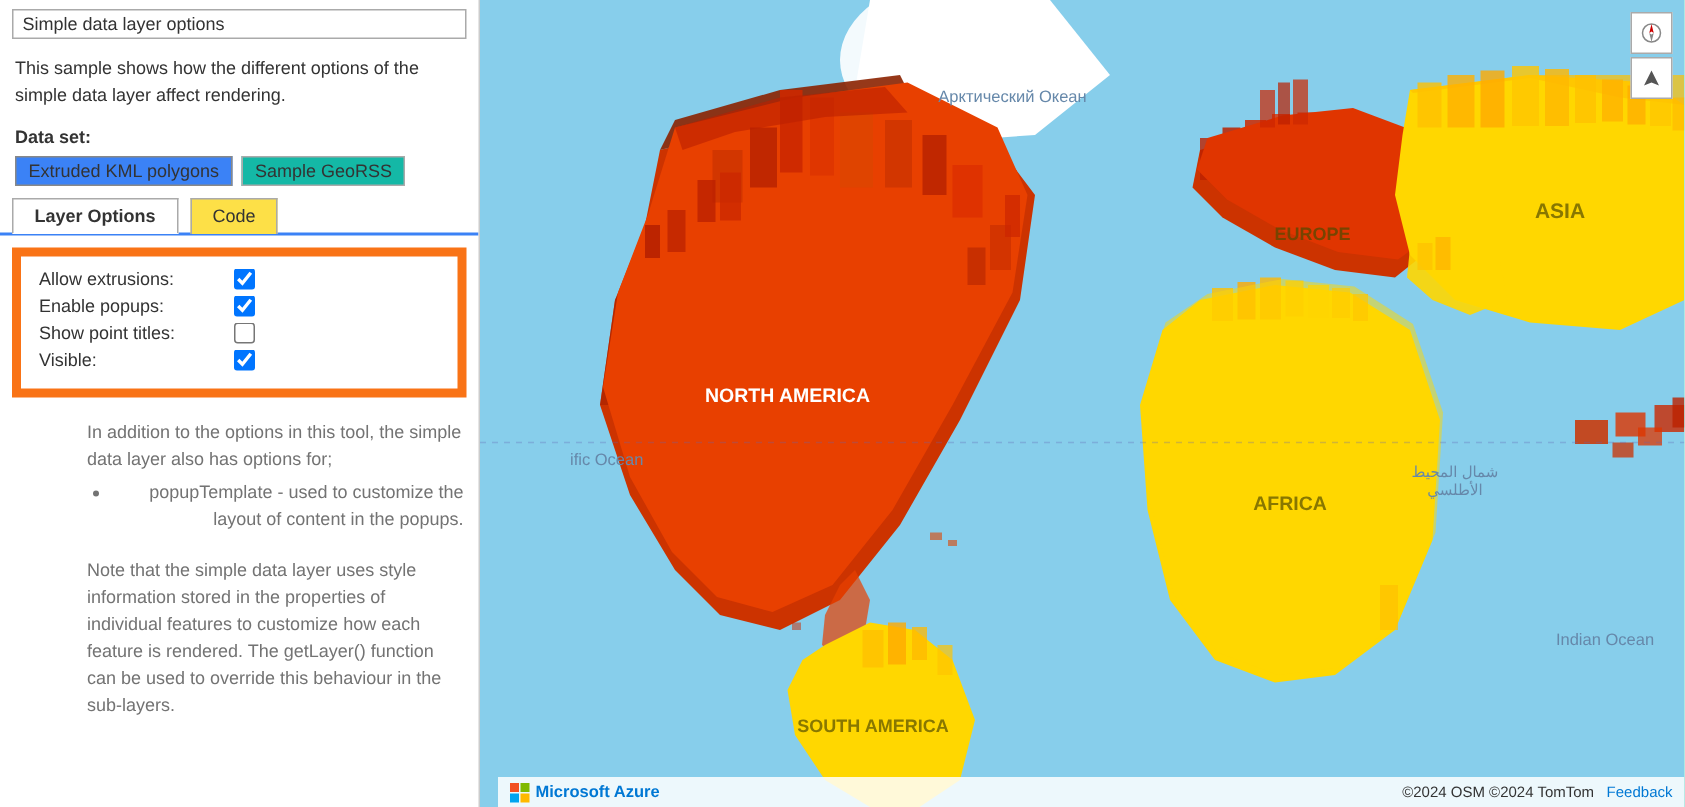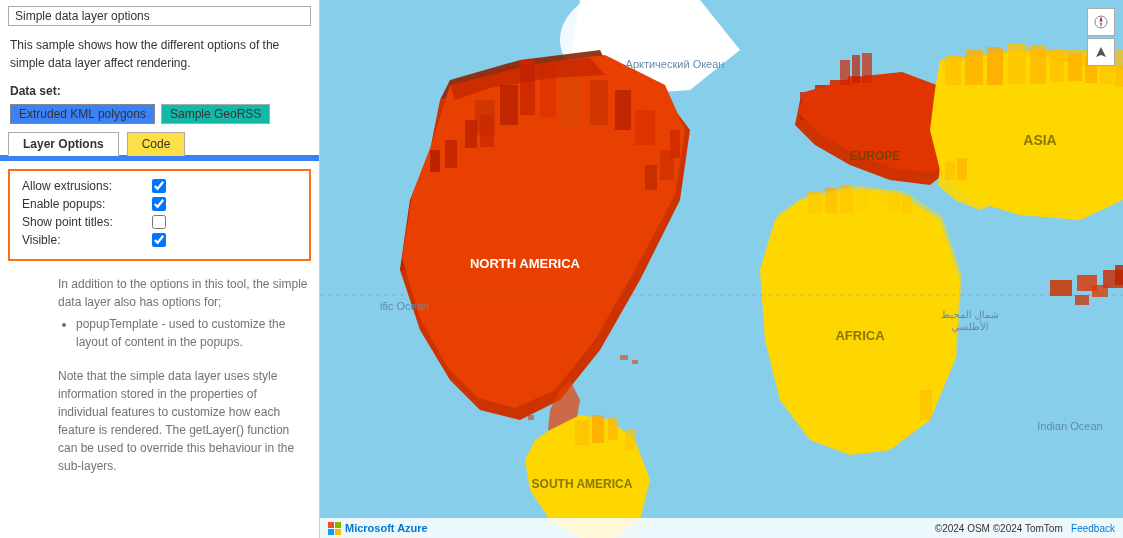--- a/index.html
+++ b/index.html
@@ -54,21 +54,21 @@
     }
 
     .dataset-btn.active {
       background: #3b82f6;
       border-color: #888;
     }
 
     
     .tabs {
       display: flex;
-      border-bottom: 6px solid #3b82f6;
+      border-bottom: 2px solid #3b82f6;
       margin: 0 0 0 0;
     }
 
     .tab {
       padding: 4px 14px;
       font-size: 12px;
       cursor: pointer;
       border: 1px solid #aaa;
       border-bottom: none;
       background: #fde047;
@@ -78,21 +78,21 @@
     }
 
     .tab.active {
       background: #fff;
       border-bottom: 1px solid #fff;
       font-weight: bold;
     }
 
     
     .options-panel {
-      border: 2px solid #f97316;
+      border: 6px solid #f97316;
       margin: 8px 8px;
       padding: 8px 12px;
     }
 
     .option-row {
       display: flex;
       align-items: center;
       margin-bottom: 4px;
       font-size: 12px;
       color: #333;
@@ -112,20 +112,21 @@
       padding: 6px 10px;
       font-size: 12px;
       color: #737373;
       line-height: 1.5;
       margin-left: 48px;
     }
 
     .info-text ul {
       margin-left: 18px;
       margin-top: 4px;
+      text-align: right;
     }
 
     .info-text li {
       margin-bottom: 4px;
     }
 
     
     #map-area {
       flex: 1;
       position: relative;
@@ -159,21 +160,21 @@
       align-items: center;
       justify-content: center;
       font-size: 14px;
       color: #555;
     }
 
     
     .map-footer {
       position: absolute;
       bottom: 0;
-      left: 0;
+      left: 12px;
       right: 0;
       height: 20px;
       background: rgba(255,255,255,0.85);
       display: flex;
       align-items: center;
       justify-content: space-between;
       padding: 0 8px;
       font-size: 10px;
       color: #333;
     }

